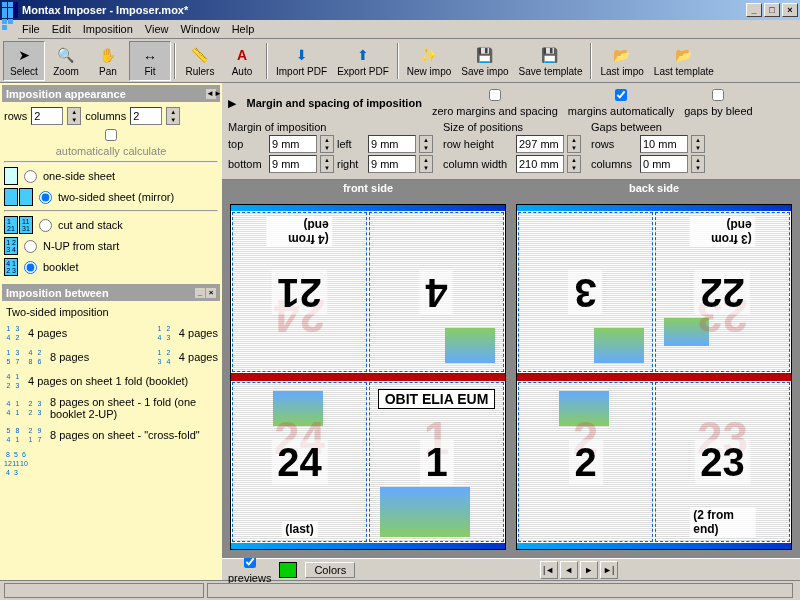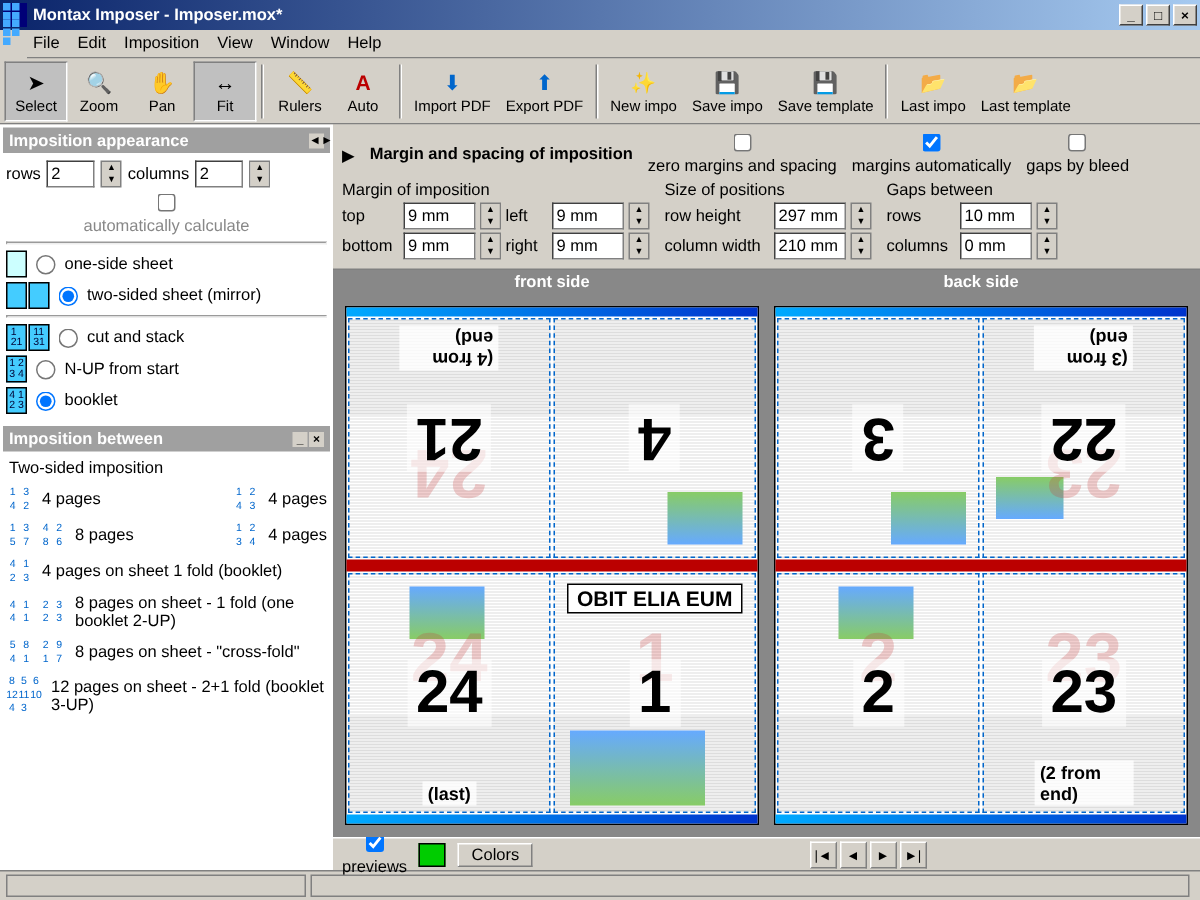--- a/index.html
+++ b/index.html
@@ -11,21 +11,21 @@
 .winbtn { width: 16px; height: 14px; background: #d4d0c8; border: 1px solid #fff; border-right-color:#404040; border-bottom-color:#404040; margin-left: 2px; text-align:center; line-height:12px; font-family: Arial; color:#000; font-size:9px; font-weight:bold;}
 .menubar { background: #d4d0c8; height: 19px; display: flex; align-items: center; padding: 0 4px; gap: 12px; border-bottom:1px solid #808080;margin-left:18px;}
 .menubar span { cursor: default; }
 .toolbar { background: #d4d0c8; height: 44px; display: flex; align-items: center; border-bottom: 1px solid #808080; padding: 1px 3px; gap:0;}
 .tbtn { display: flex; flex-direction: column; align-items: center; justify-content: center; min-width: 42px; height: 40px; padding: 1px 4px; border: 1px solid transparent; cursor: pointer; }
 .tbtn.sel { border-color: #808080 #fff #fff #808080; background:#c0c0c0;}
 .tbtn .ico { width: 20px; height: 20px; display:flex; align-items:center; justify-content:center; font-size:14px; }
 .tbtn .lbl { font-size: 10px; margin-top: 1px; white-space:nowrap;}
 .sep { width: 2px; height: 36px; border-left: 1px solid #808080; border-right: 1px solid #fff; margin: 0 3px; }
 .main { display: flex; height: 497px; }
-.sidebar { width: 222px; background: #ffffff; display: flex; flex-direction: column; }
+.sidebar { width: 222px; background: #fef9c3; display: flex; flex-direction: column; }
 .panelhdr { background: #a0a0a0; color: #fff; height: 17px; display: flex; align-items: center; padding: 0 4px; font-weight: bold; margin: 2px; }
 .panelhdr .x { margin-left: auto; display:flex; gap:1px;}
 .panelhdr .x span{ width:10px; height:10px; background:#d4d0c8; font-size:8px; text-align:center; line-height:10px; color:#000;}
 .panelbody { padding: 3px 4px; }
 .rowctl { display: flex; align-items: center; gap: 4px; margin-bottom: 4px; }
 .rowctl input[type=text] { width: 32px; height: 18px; border: 1px solid #808080; border-top-color:#404040; border-left-color:#404040; padding: 0 2px; background:#fff;}
 .spin { width: 14px; height: 18px; display:flex; flex-direction:column; border:1px solid #808080;}
 .spin span{flex:1; background:#d4d0c8; font-size:6px; text-align:center; line-height:8px;}
 .chk { display: flex; align-items: center; gap: 4px; margin: 2px 0; flex-direction: column; }
 .chk input { width:12px; height:12px; }
@@ -323,21 +323,20 @@
               <span>8</span>
               <span>5</span>
               <span>6</span>
               <span>12</span>
               <span>11</span>
               <span>10</span>
               <span>4</span>
               <span>3</span>
             </div>
           </div>
-          <span>12 pages on sheet - 2+1 fold (booklet 3-UP)</span>
         </div>
     </div>
   </div>
 
   <div class="workarea">
     <div class="topControls">
       <div class="tcRow">
         <span>▶</span>
         <b>Margin and spacing of imposition</b>
         <label class="chk">

